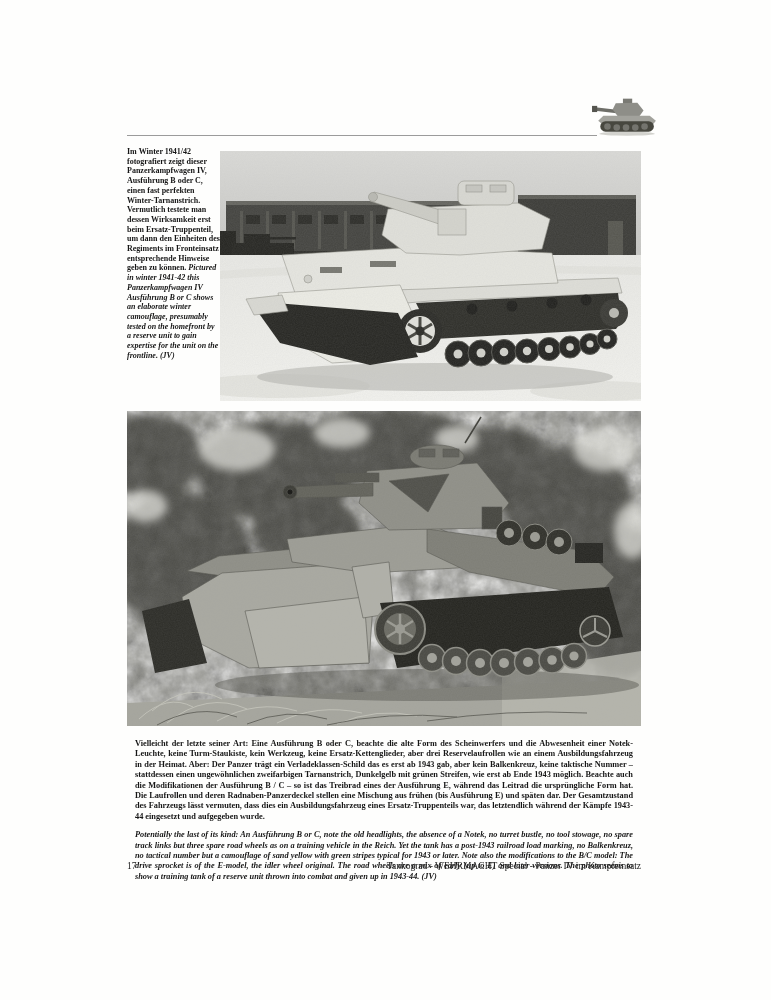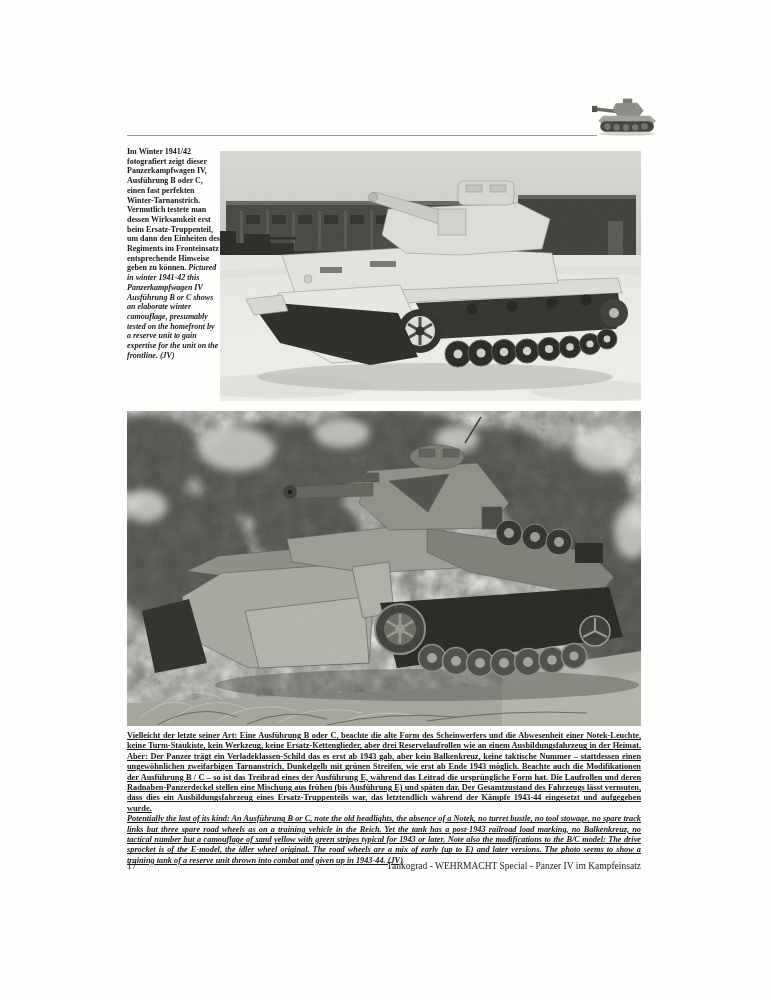--- a/index.html
+++ b/index.html
@@ -10,21 +10,21 @@
   .logo{position:absolute;left:591px;top:93px;width:68px;height:44px;}
   .rule{position:absolute;left:127px;top:135px;width:470px;height:1px;background:#9b9b9b;}
   .sidebar-caption{position:absolute;left:127px;top:147px;width:93px;font-size:8px;line-height:9.7px;text-align:left;}
   .sidebar-caption .de{font-weight:bold;}
   .sidebar-caption .en{font-weight:bold;font-style:italic;}
   .photo{position:absolute;overflow:hidden;background:#bdbdb9;}
   .photo svg{display:block;width:100%;height:100%;}
   .photo-top{left:220px;top:151px;width:421px;height:250px;}
   .photo-bottom{left:127px;top:411px;width:514px;height:315px;}
   .main-caption{position:absolute;left:127px;top:731px;width:514px;font-size:8.3px;line-height:10.4px;text-align:justify;}
-  .main-caption p{margin:0;text-decoration:underline;}
+  .main-caption p{margin:8px;}
   .main-caption .de{font-weight:bold;}
   .main-caption .en{font-weight:bold;font-style:italic;}
   .footer{position:absolute;left:127px;top:861px;width:514px;display:flex;justify-content:space-between;align-items:center;font-size:9.5px;color:#222222;}
 </style>
 </head>
 <body>
 
 <div class="page">
 
   <div class="logo">

